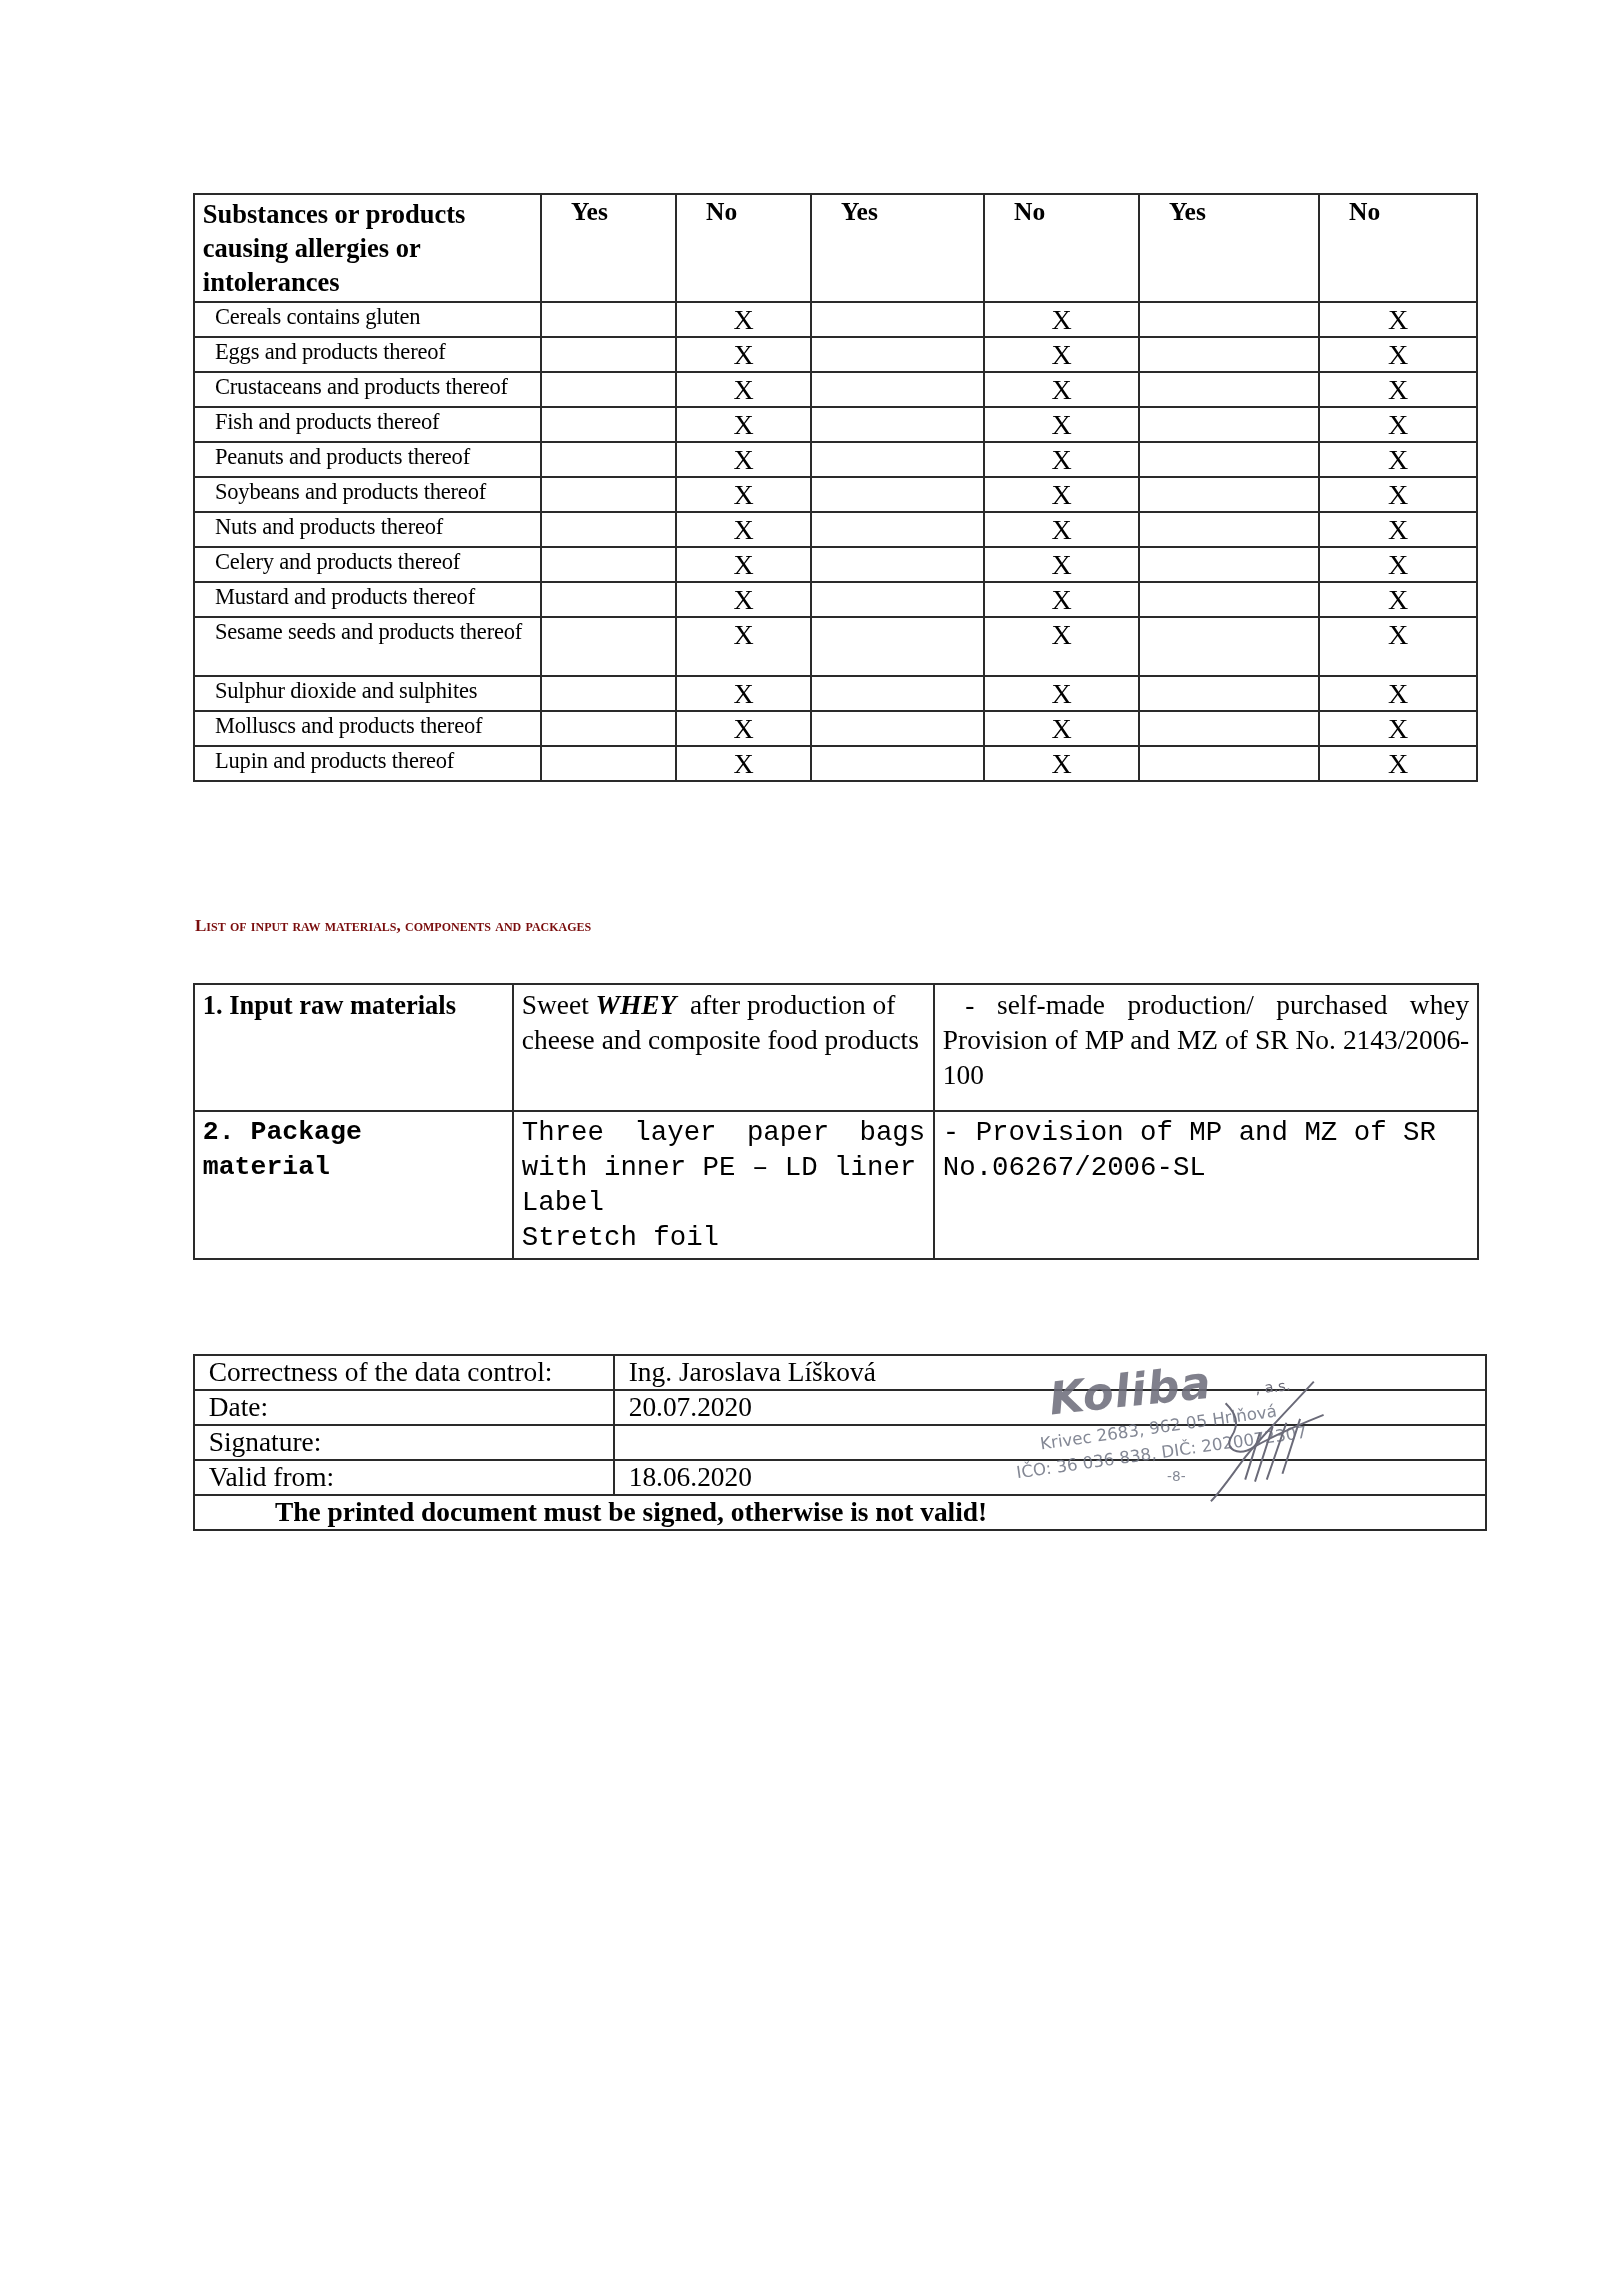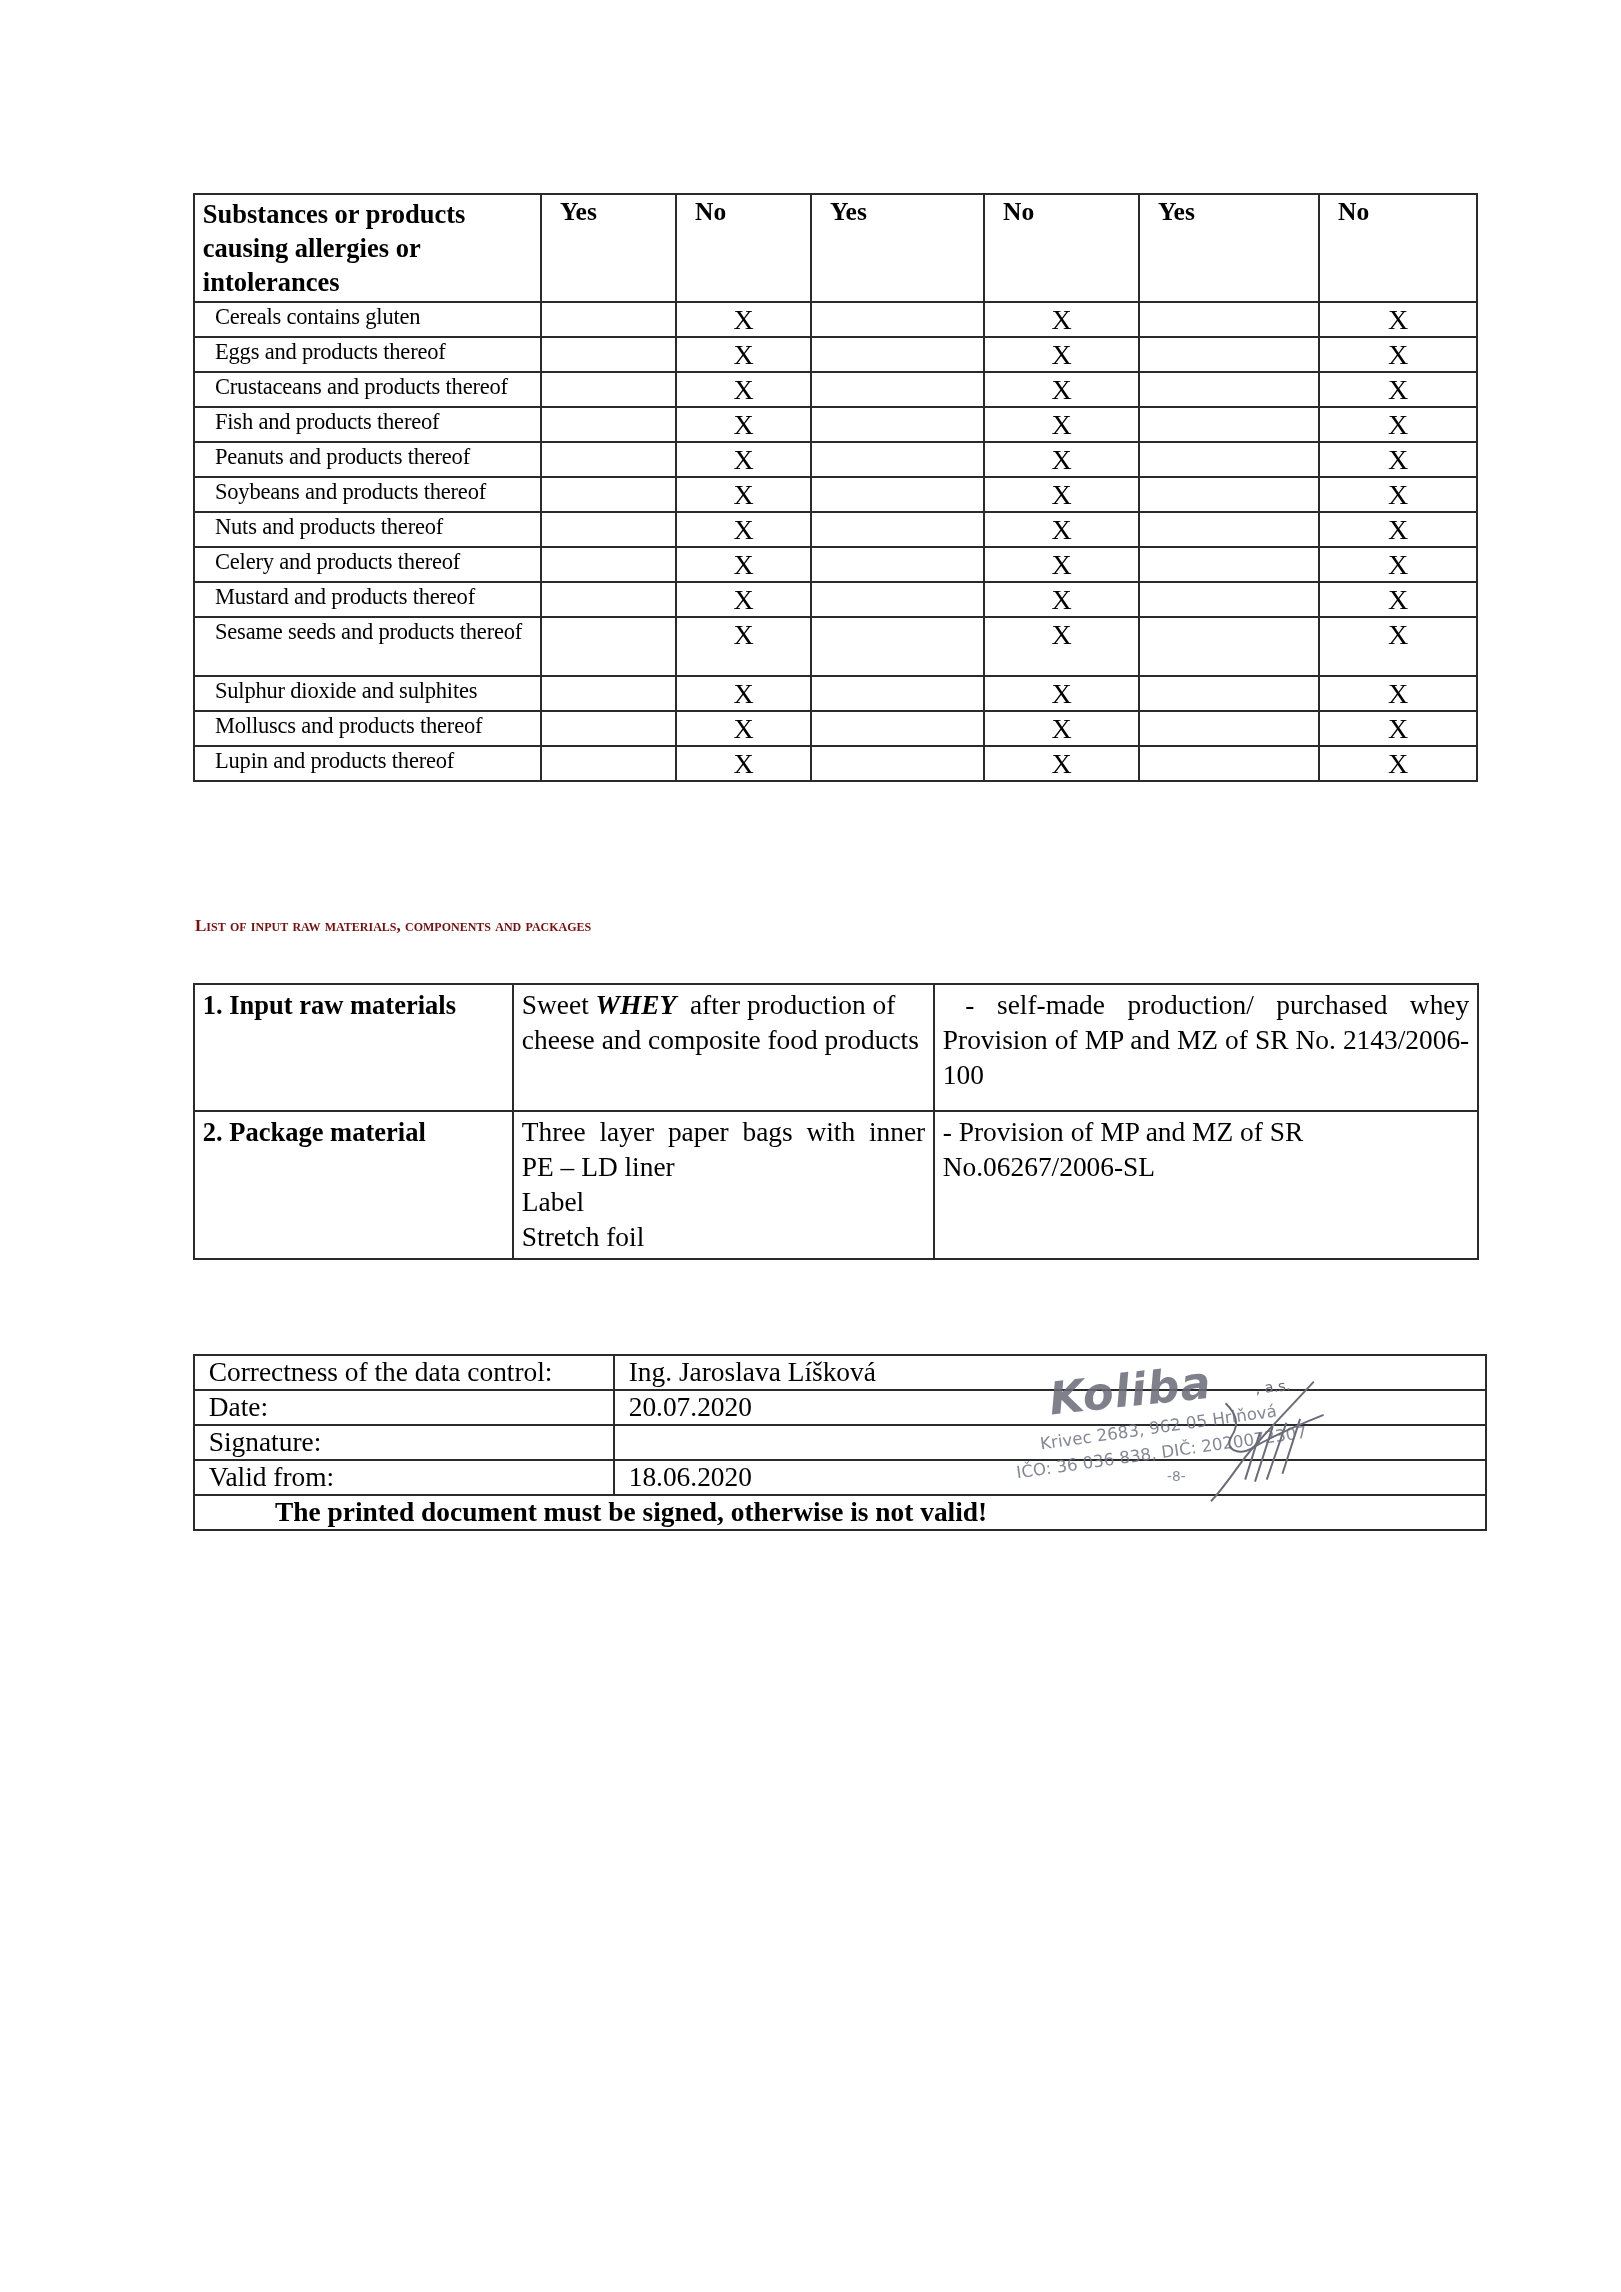--- a/index.html
+++ b/index.html
@@ -5,37 +5,37 @@
     html, body { margin: 0; padding: 0; background: #ffffff; }
     body { width: 1621px; height: 2293px; position: relative; overflow: hidden;
            font-family: "Liberation Serif", "DejaVu Serif", serif; color: #000; }
     table { border-collapse: collapse; position: absolute; table-layout: fixed; border-radius: 21px; }
     td, th { border: 2px solid #2a2a2a; vertical-align: top; padding: 0; }
 
     
     #allergen-table { left: 193px; top: 193px; width: 1284px; }
     #allergen-table th { font-weight: bold; text-align: left; font-size: 26.5px; line-height: 34px;
                          height: 102px; padding: 2px 7.8px; }
-    #allergen-table th.yn { padding-left: 18px; font-size: 25.5px; line-height: 29px; }
+    #allergen-table th.yn { padding-left: 29px; font-size: 25.5px; line-height: 29px; }
     #allergen-table td { font-size: 22.5px; line-height: 26.5px; height: 32px; padding: 1px 7.8px 0 7.8px; }
     #allergen-table td.name { letter-spacing: -0.2px; padding-left: 20px; }
     #allergen-table td.mark { text-align: center; font-size: 28px; line-height: 33px; padding: 0; }
     #allergen-table tr.tall td { height: 56px; }
 
     
     #section-heading { position: absolute; left: 195px; top: 916px; margin: 0;
                        font-size: 17px; font-weight: bold; color: #7a0d0d;
                        font-variant: small-caps; letter-spacing: 0px; }
 
     
     #materials-table { left: 193px; top: 983px; width: 1284px; font-size: 27.4px; line-height: 35px; }
     #materials-table td { padding: 2.9px 7.8px; }
     #materials-table td.label { font-weight: bold; font-size: 26.5px; }
     #materials-table tr.r1 td { height: 119px; }
-    #materials-table tr.r2 td { height: 131px; }
+    #materials-table tr.r2 td { height: 131px; font-family: Liberation Mono, monospace; }
     #materials-table .justify { text-align: justify; text-align-last: left; }
     #materials-table .line { display: block; }
 
     
     #signature-table { left: 193px; top: 1354px; width: 1293px; font-size: 27.4px; line-height: 32px; }
     #signature-table td { height: 33px; padding: 0 13.7px; }
     #signature-table td.footer { font-weight: bold; padding-left: 80px; font-size: 27.4px; }
 
     
     #stamp { position: absolute; left: 1010px; top: 1364px; width: 343px; height: 147px;

